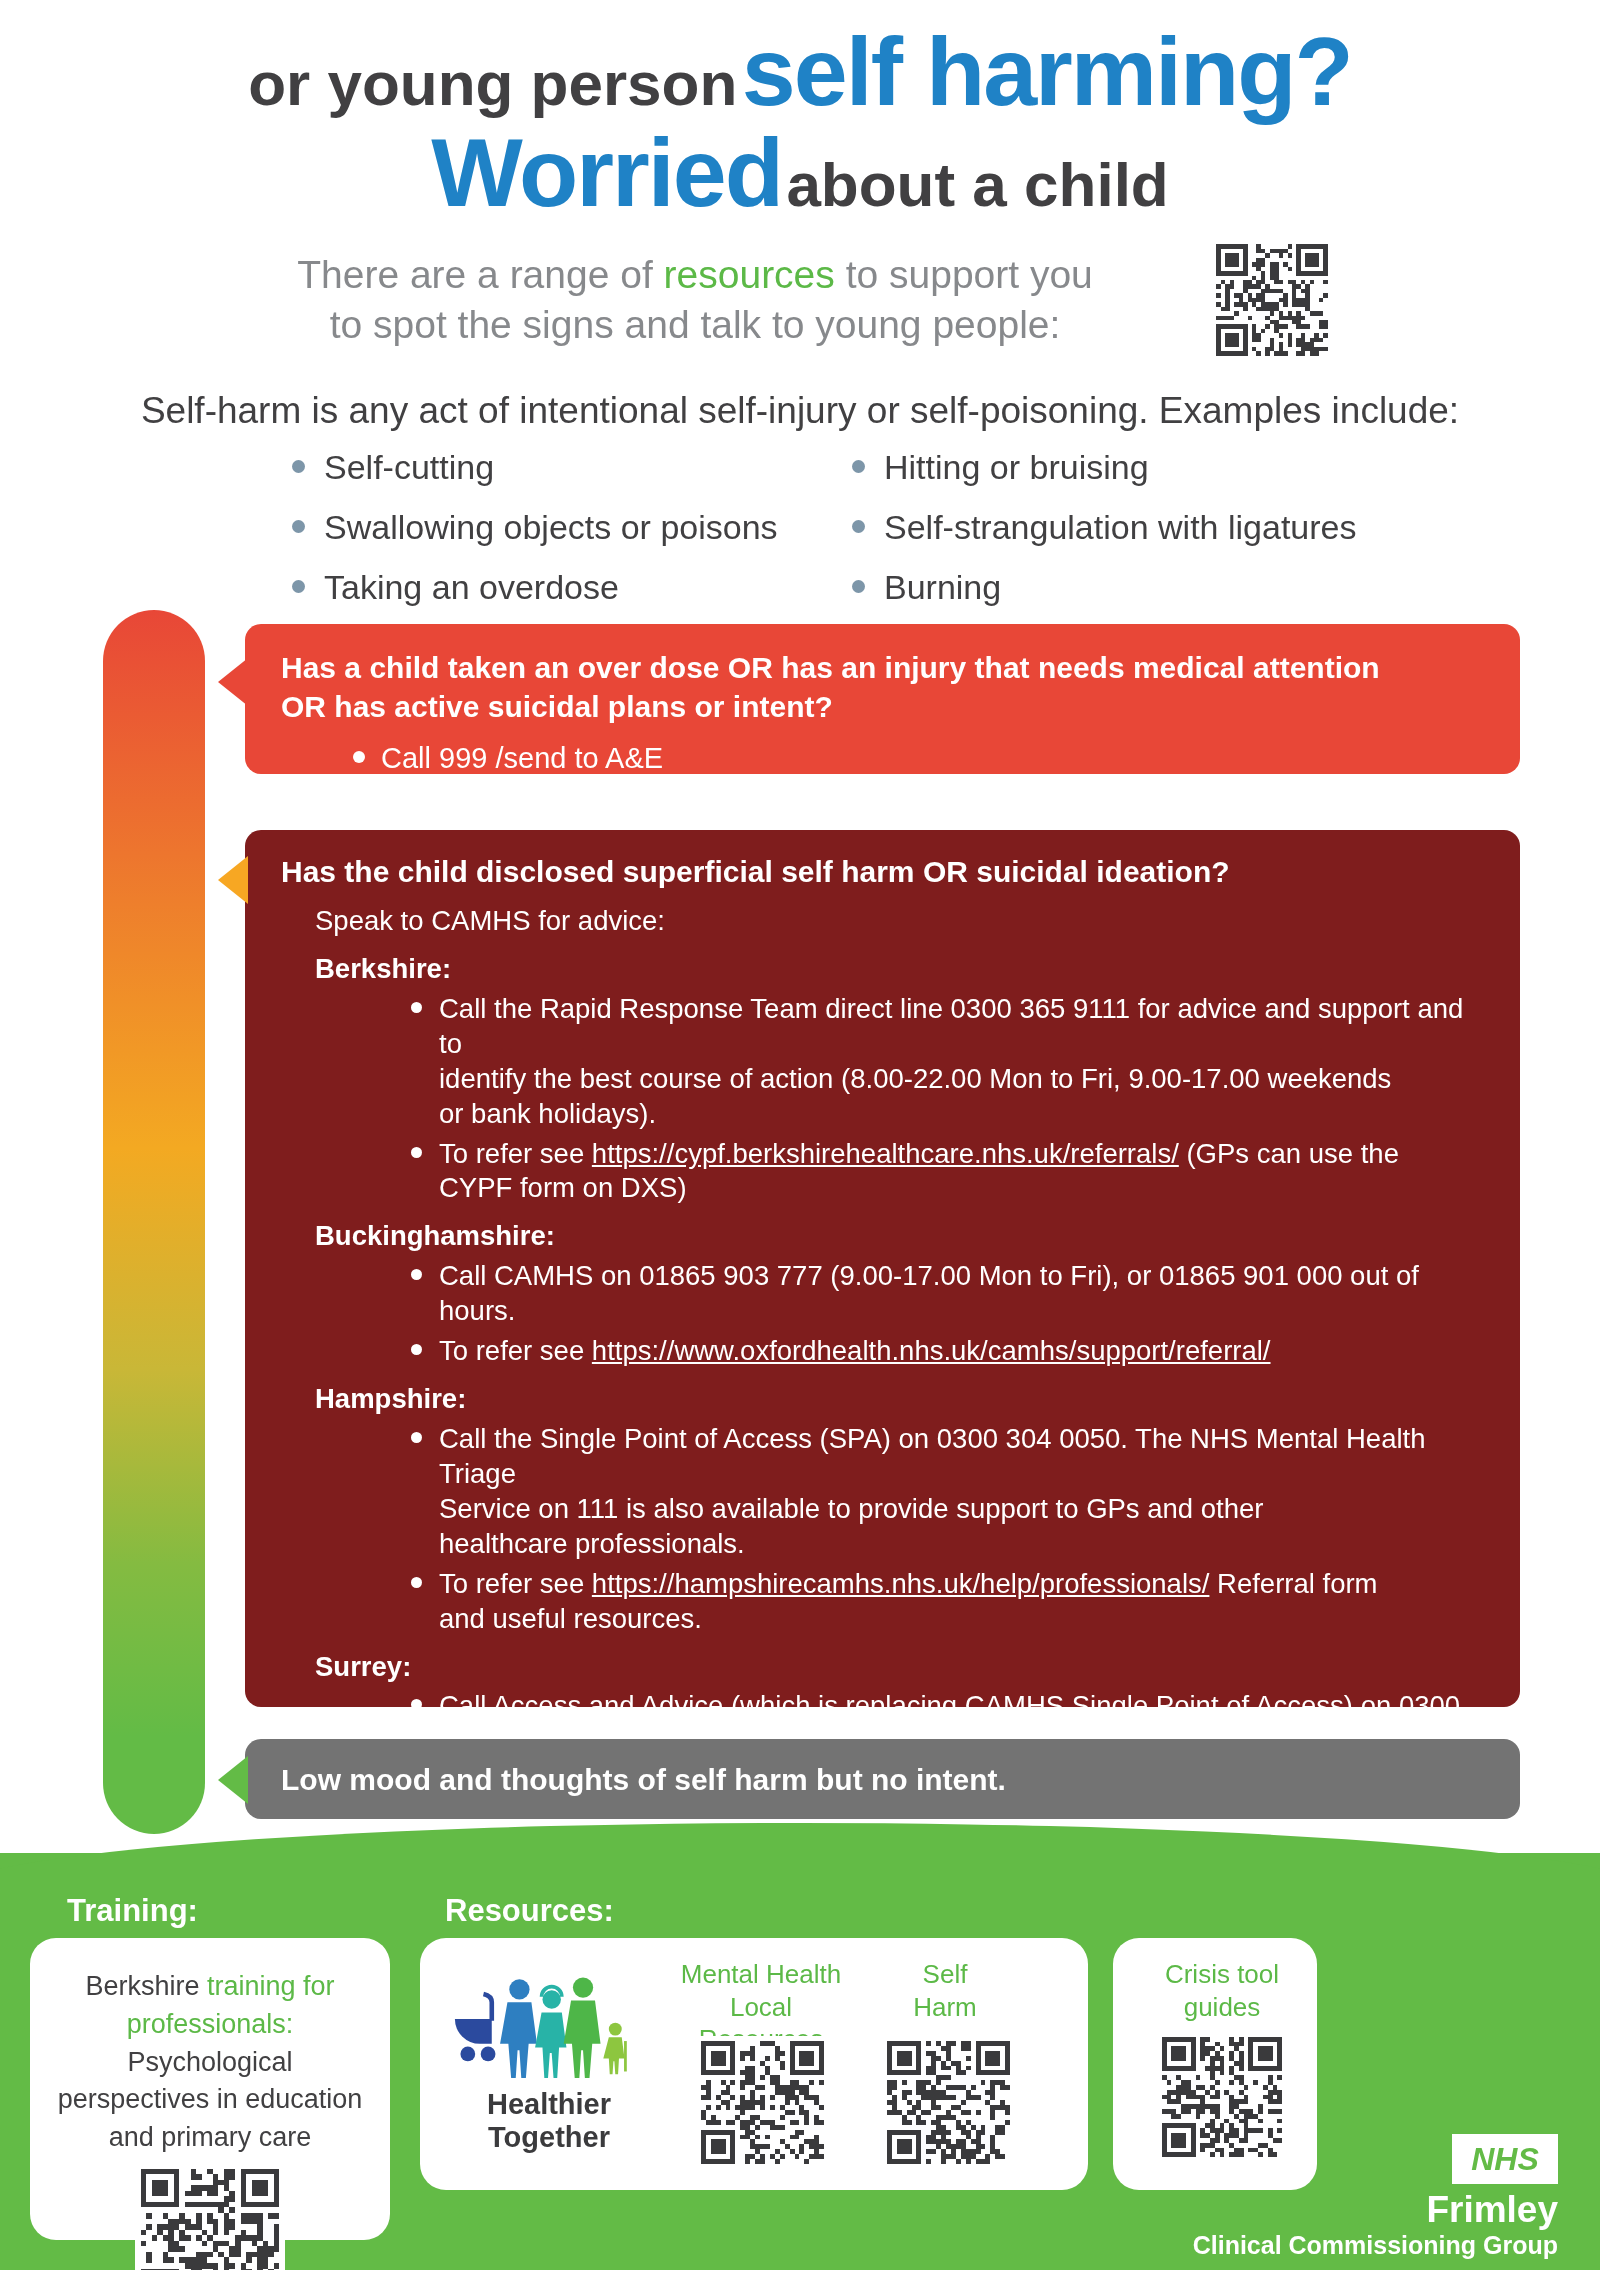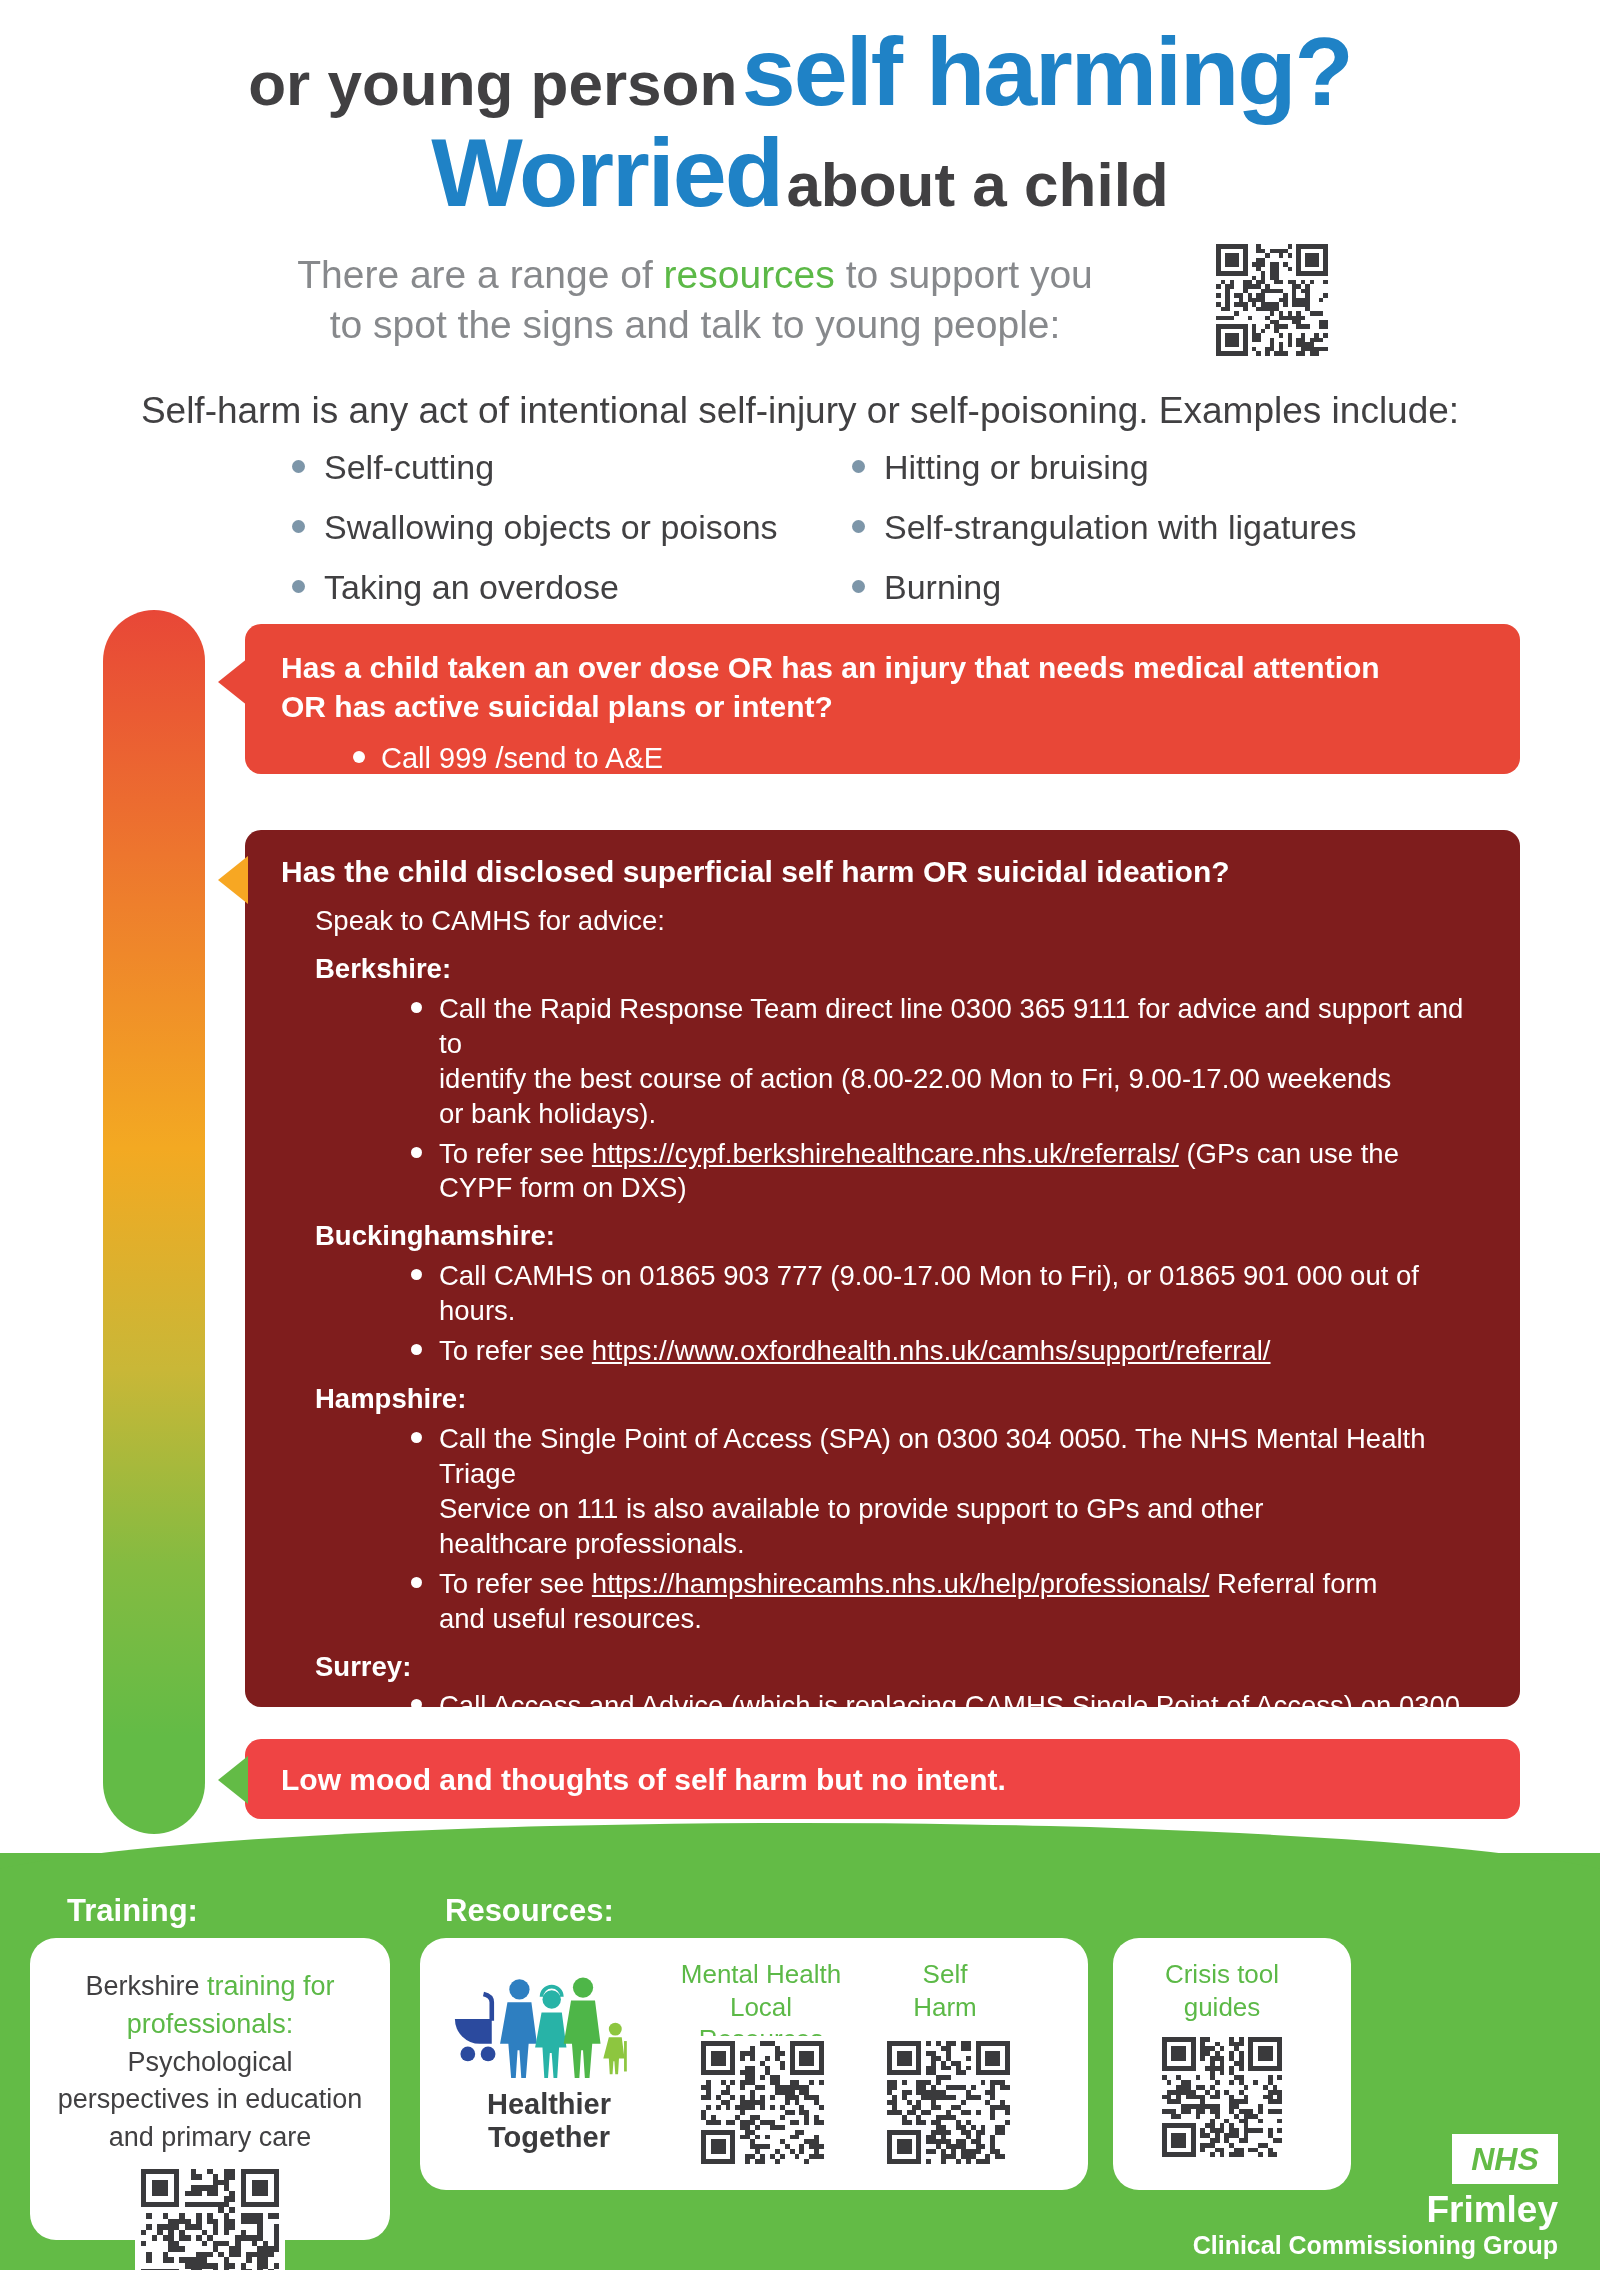--- a/index.html
+++ b/index.html
@@ -37,40 +37,40 @@
   .red-bullet::before{content:"";position:absolute;left:0;top:9px;width:12px;height:12px;border-radius:50%;background:#fff;}
   .banner-amber{top:830px;height:877px;background:#7f1d1d;padding:22px 36px 0 36px;font-size:27.5px;line-height:1.27;}
   .banner-amber::before{top:26px;border-color:transparent #f7a723 transparent transparent;}
   .banner-amber .bintro{margin:13px 0 0 34px;}
   .banner-amber .rname{font-weight:bold;margin:13px 0 5px 34px;}
   .banner-amber ul{list-style:none;margin:0 0 0 128px;padding:0;}
   .banner-amber li{position:relative;padding-left:30px;margin:0 0 5px 0;white-space:pre-line;max-width:1090px;}
   .banner-amber li::before{content:"";position:absolute;left:2px;top:10px;width:11px;height:11px;border-radius:50%;background:#fff;}
   .gap-top{margin-top:15px !important;}
   .u{text-decoration:underline;}
-  .banner-green{top:1739px;height:80px;background:#ef4444;display:flex;align-items:center;padding:0 36px;}
+  .banner-green{top:1739px;height:80px;background:#737373;display:flex;align-items:center;padding:0 36px;}
   .banner-green::before{top:17px;border-color:transparent #63bb46 transparent transparent;}
   
   .footer{position:absolute;left:0;top:1853px;width:1600px;height:417px;background:#63bb46;color:#fff;}
   .footer::before{content:"";position:absolute;top:-30px;left:-60px;width:1720px;height:80px;background:#63bb46;
     border-radius:50% 50% 0 0 / 90% 90% 0 0;}
   .footer-label{position:absolute;font-size:31px;font-weight:bold;color:#fff;}
   .card{position:absolute;background:#fff;border-radius:26px;box-sizing:border-box;color:#414042;}
   .training-card{left:30px;top:85px;width:360px;height:302px;padding:30px 22px 0 22px;text-align:center;}
   .training-card .txt{font-size:27px;line-height:1.4;}
   .training-card .qr{position:absolute;left:105px;top:225px;width:150px;height:150px;}
   .resources-card{left:420px;top:85px;width:668px;height:252px;}
   .ht-logo{position:absolute;left:22px;top:36px;width:212px;height:112px;}
   .ht-text{position:absolute;left:4px;top:150px;width:250px;text-align:center;font-size:29px;font-weight:bold;color:#3b3b3d;}
   .res-label{position:absolute;text-align:center;font-size:26px;line-height:1.25;color:#5cb947;}
   .res-label.i0{left:248px;top:20px;width:186px;}
   .res-label.i1{left:440px;top:20px;width:170px;}
   .resources-card .qr.i0{position:absolute;left:276px;top:98px;width:133px;height:133px;}
   .resources-card .qr.i1{position:absolute;left:462px;top:98px;width:133px;height:133px;}
-  .crisis-card{left:1113px;top:85px;width:238px;height:252px;}
+  .crisis-card{left:1113px;top:85px;width:204px;height:252px;}
   .crisis-label{position:absolute;left:0;top:20px;width:218px;text-align:center;font-size:26px;line-height:1.25;color:#5cb947;}
   .crisis-card .qr{position:absolute;left:44px;top:94px;width:130px;height:130px;}
   .nhs-box{position:absolute;left:1452px;top:281px;width:106px;height:50px;background:#fff;color:#63bb46;
     display:flex;align-items:center;justify-content:center;font-size:32px;font-weight:bold;font-style:italic;}
   .nhs-region{position:absolute;right:42px;top:336px;font-size:37px;font-weight:bold;text-align:right;}
   .nhs-org{position:absolute;right:42px;top:378px;font-size:25px;font-weight:bold;text-align:right;}
 </style>
 </head>
 <body>
 

